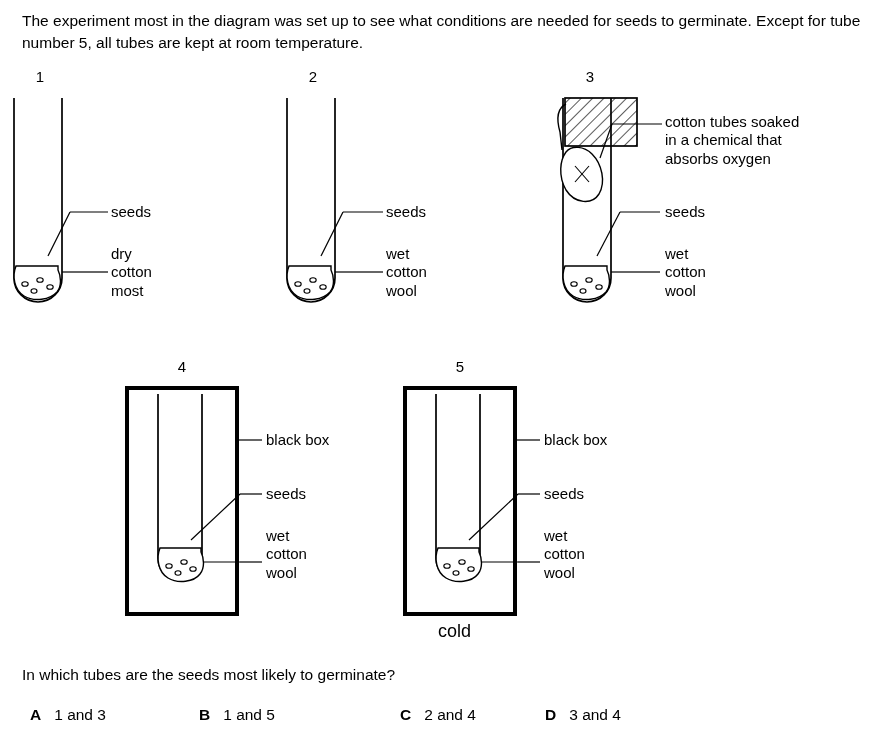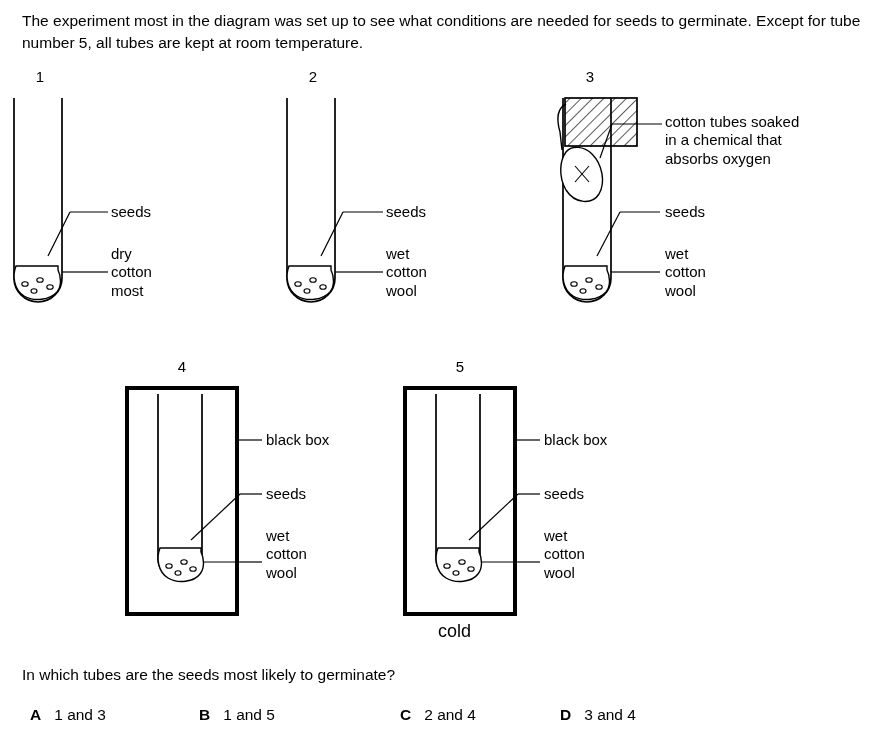--- a/index.html
+++ b/index.html
@@ -213,16 +213,16 @@
 <div class="options">
   <div class="opt" style="left:16px; top:0px;">
     <b>A</b><span>1 and 3</span>
   </div>
   <div class="opt" style="left:177px; top:0px;margin-left:8px;">
     <b>B</b><span>1 and 5</span>
   </div>
   <div class="opt" style="left:354px; top:0px;margin-left:32px;">
     <b>C</b><span>2 and 4</span>
   </div>
-  <div class="opt" style="left:546px; top:0px;text-align:center;">
+  <div class="opt" style="left:531px; top:0px;text-align:center;">
     <b>D</b><span>3 and 4</span>
   </div>
 </div>
 
 </body></html>

